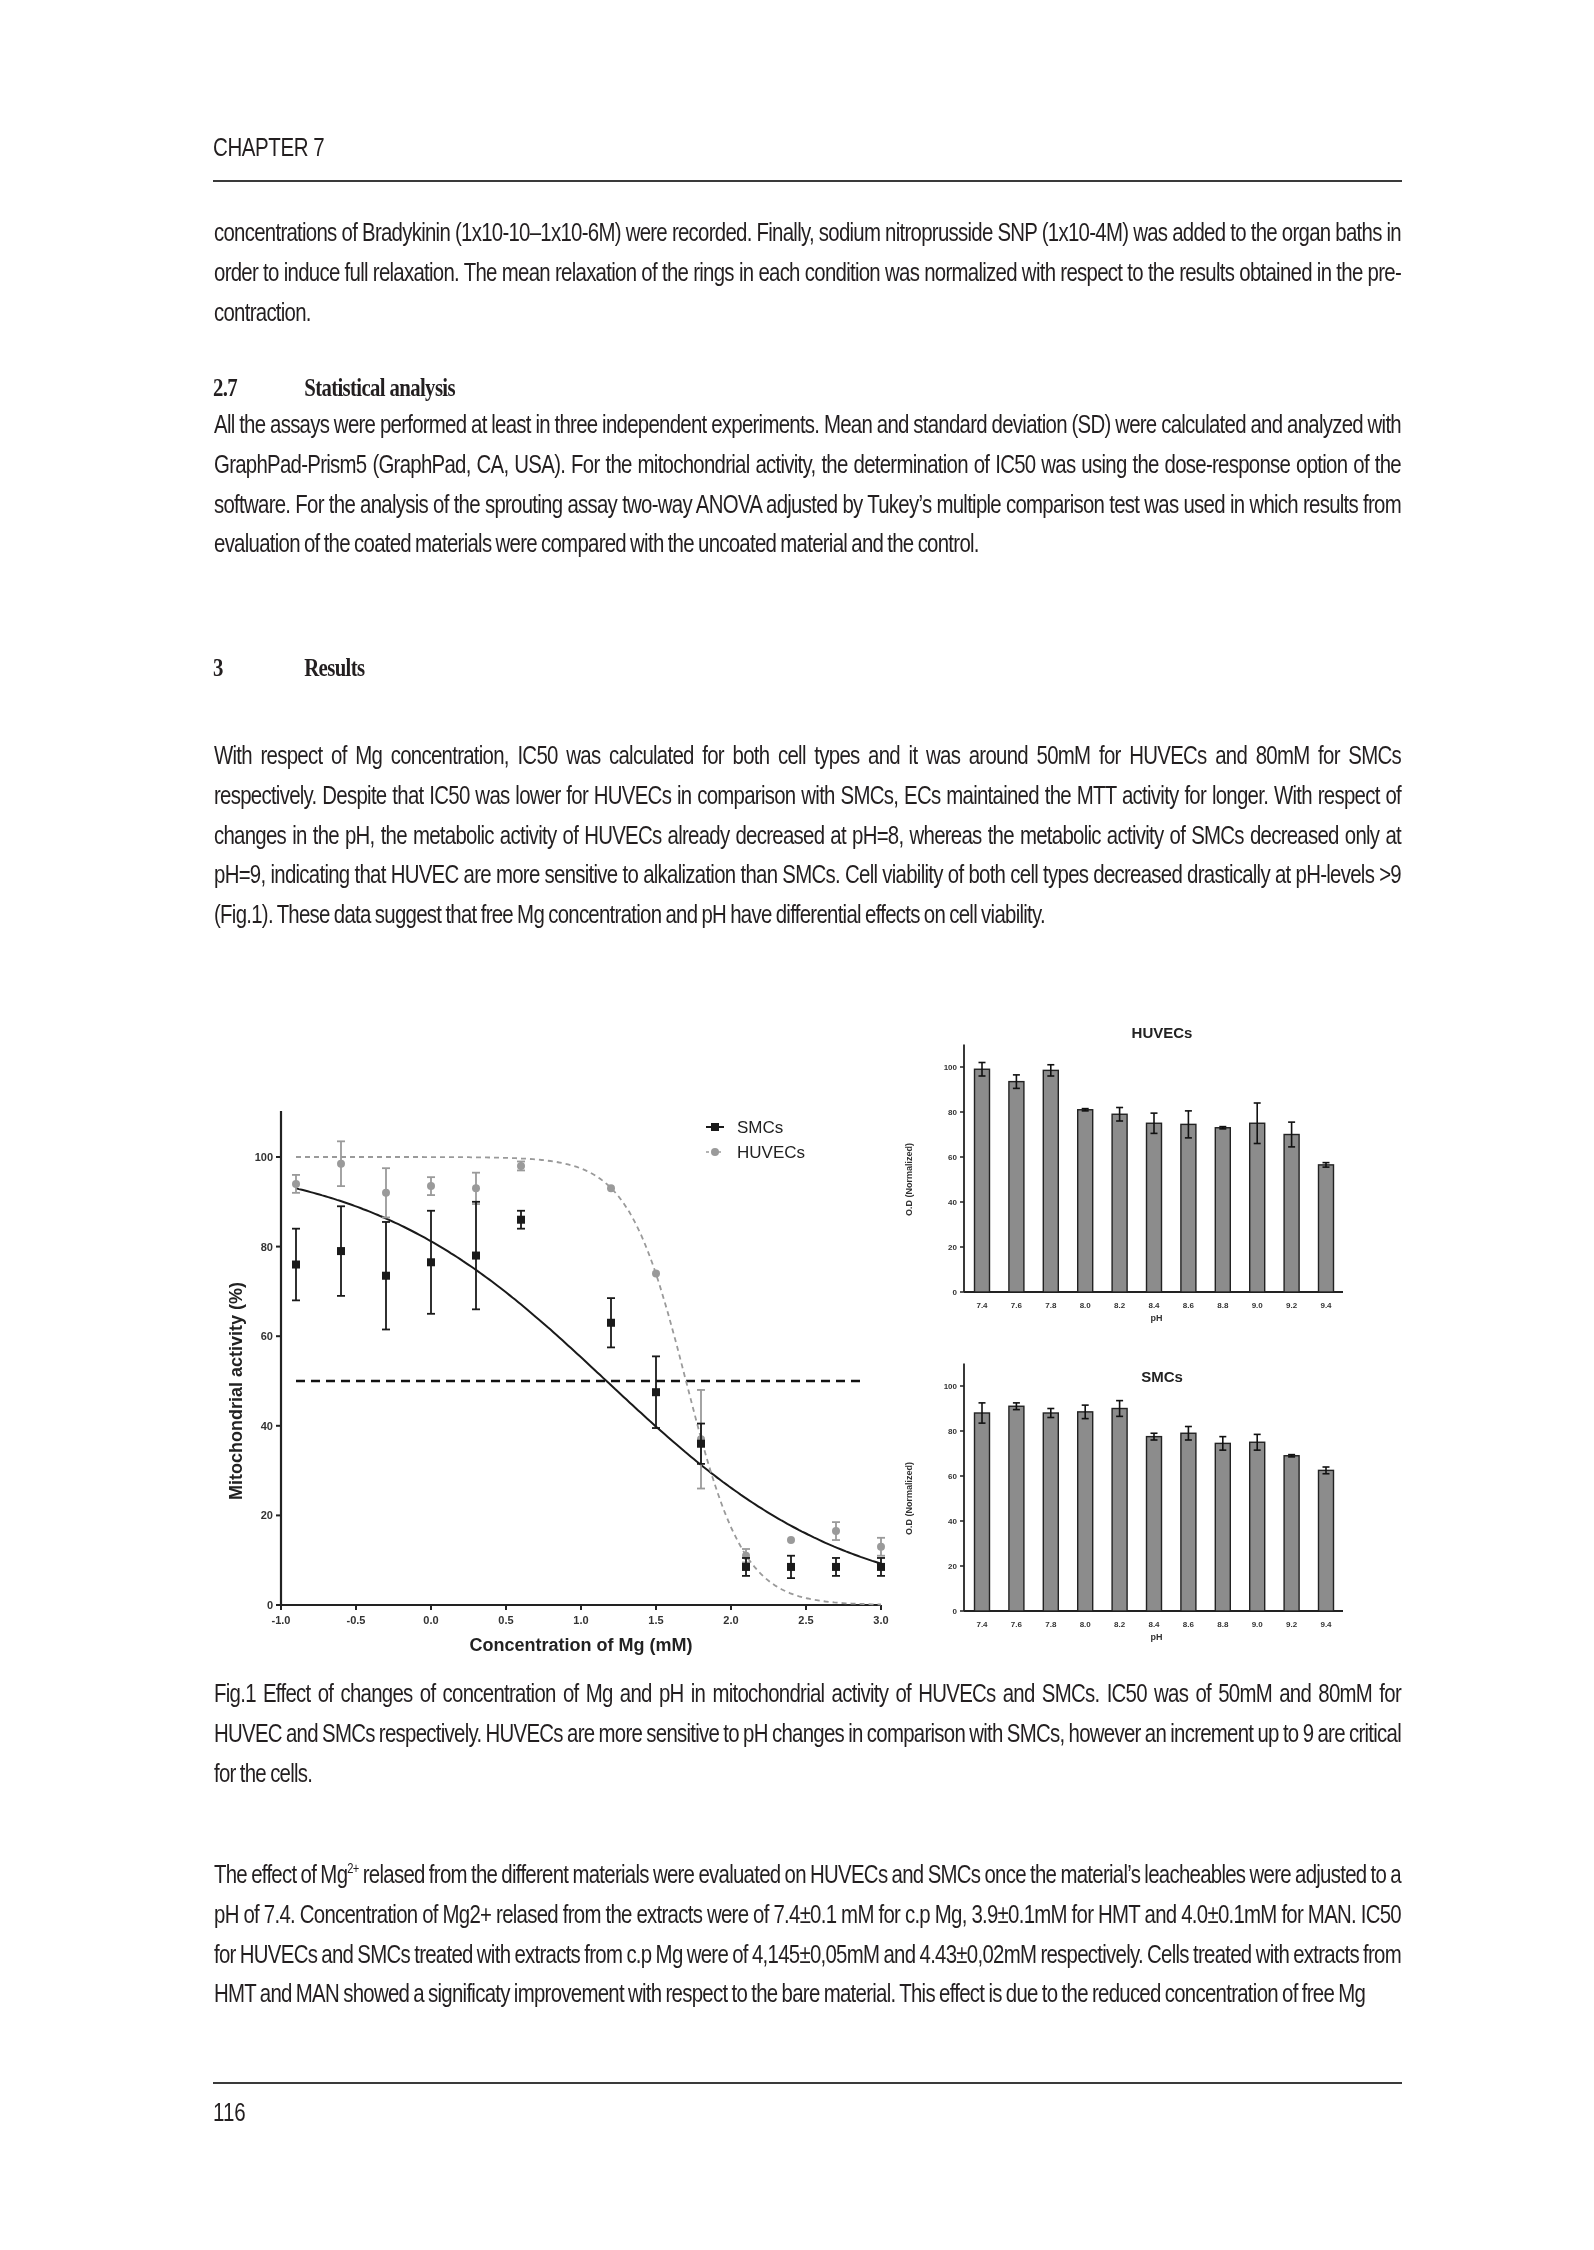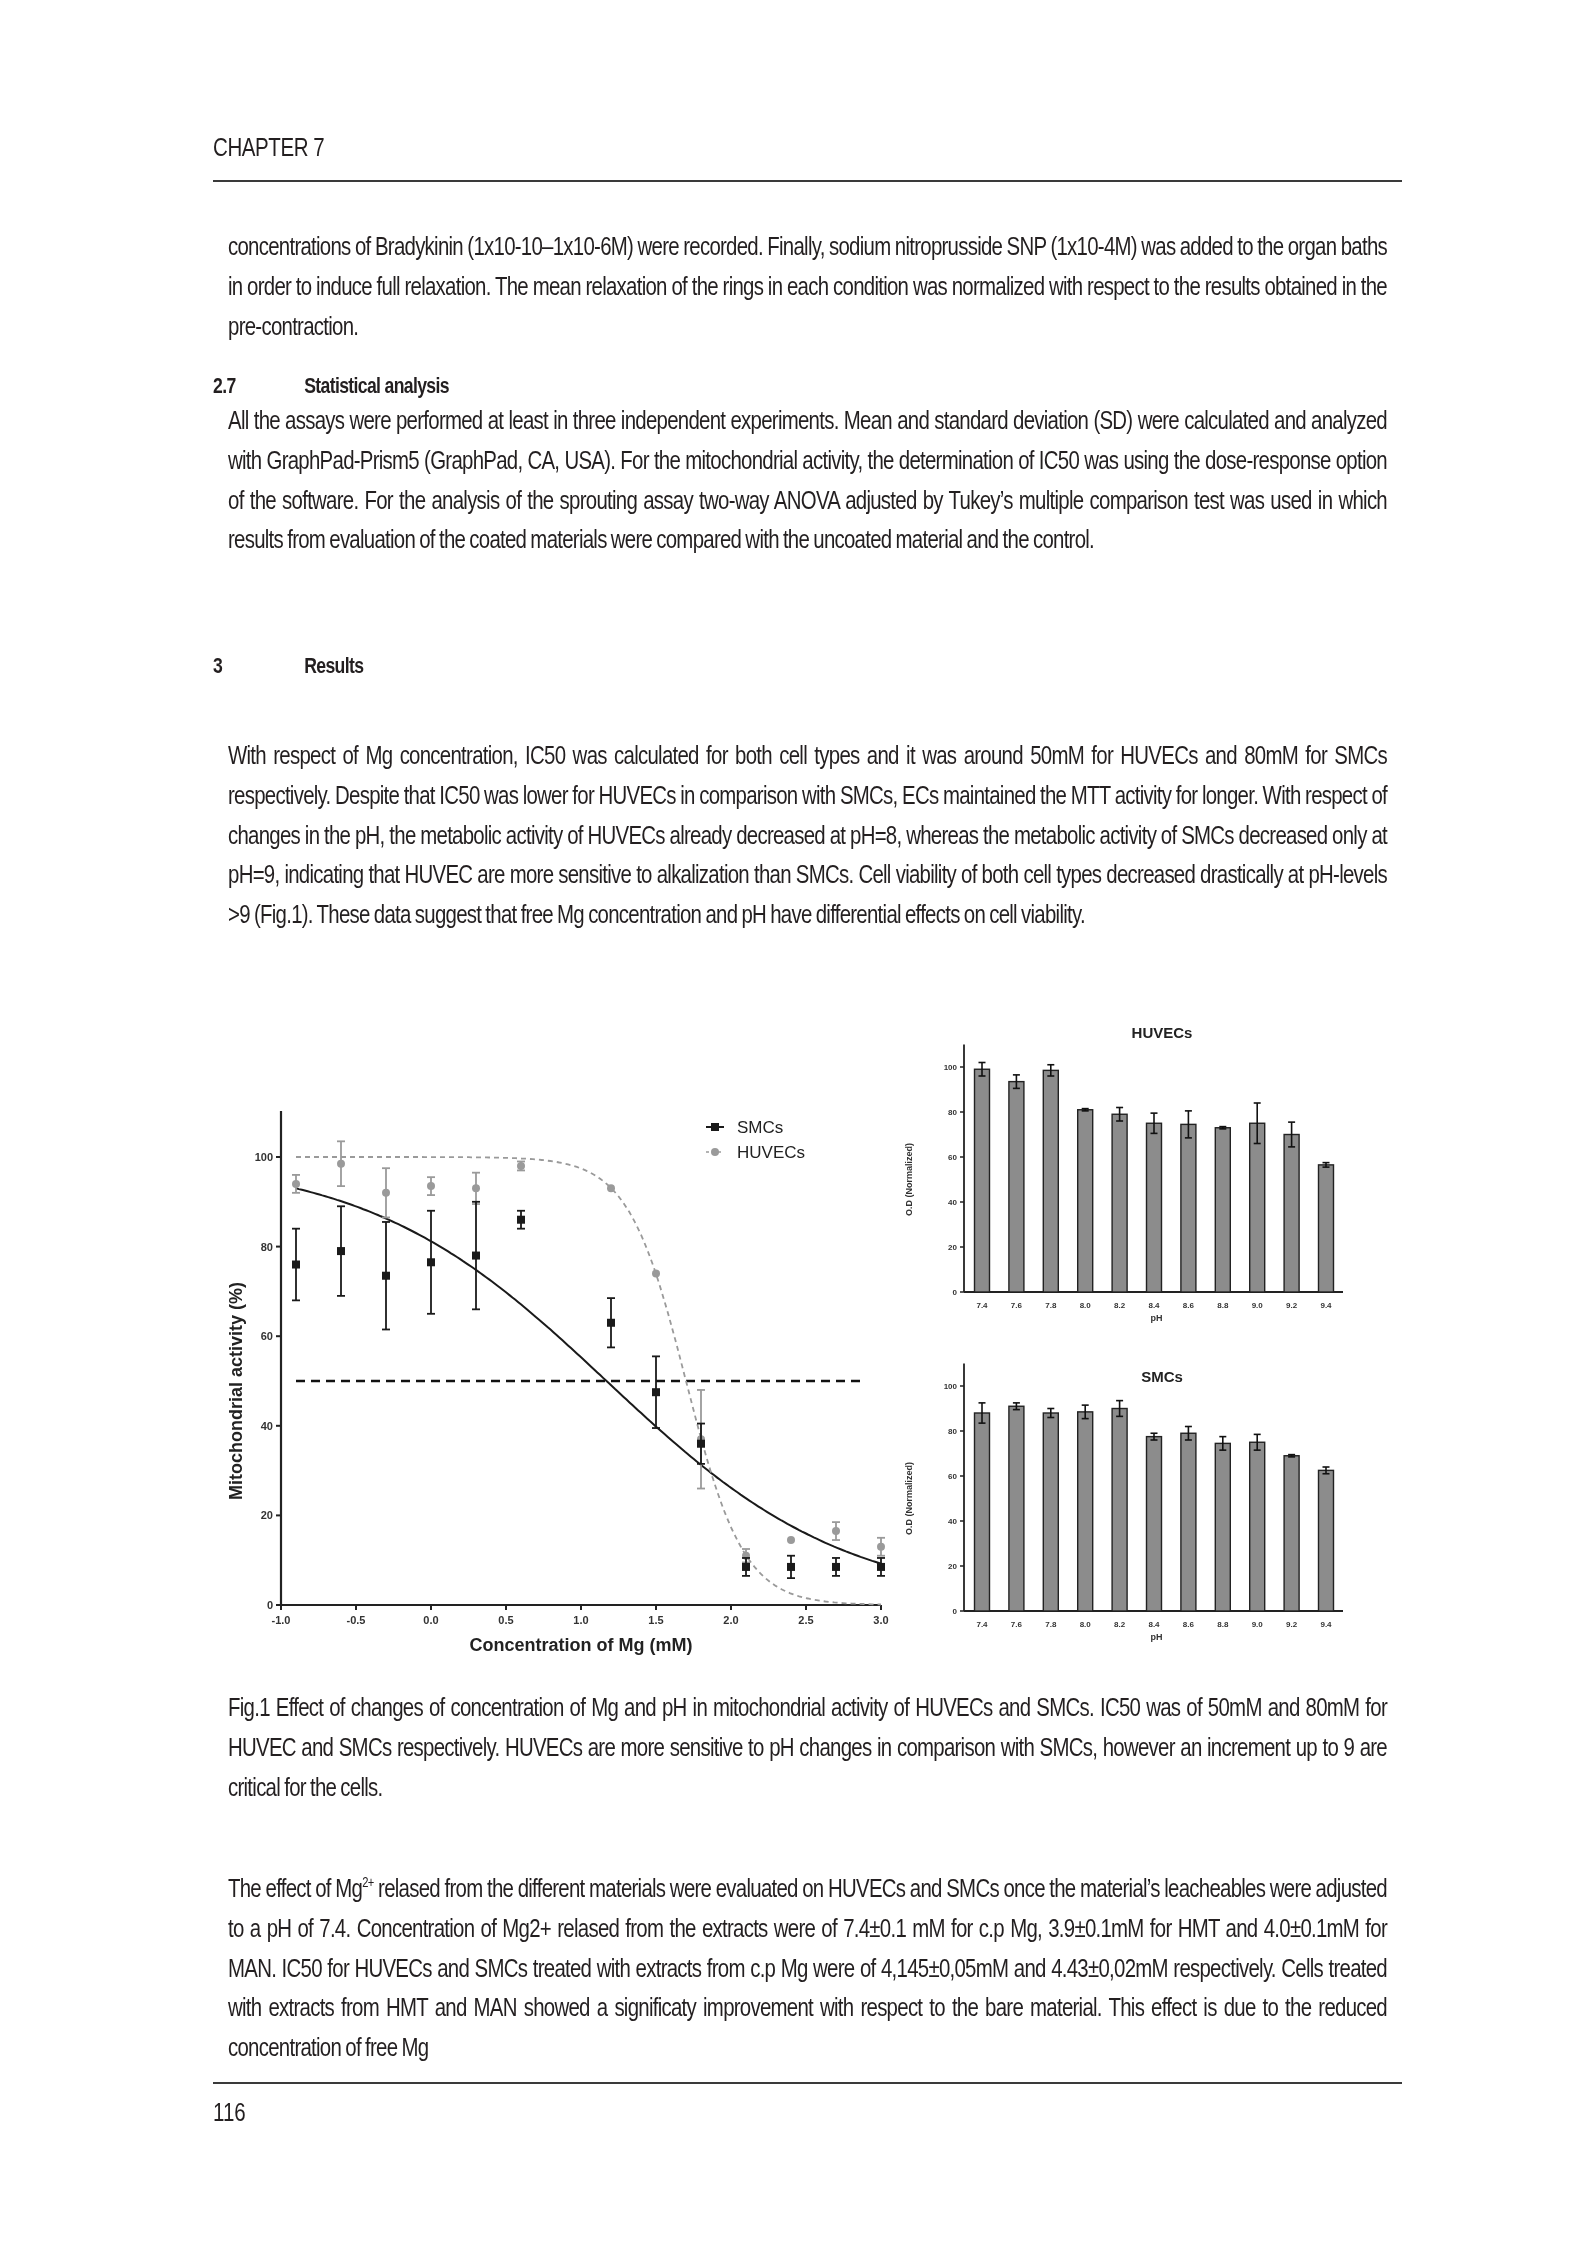--- a/index.html
+++ b/index.html
@@ -4,23 +4,23 @@
 <style>
   html, body { margin: 0; padding: 0; background: #ffffff; }
   body { width: 1594px; height: 2250px; position: relative; overflow: hidden;
          font-family: "Liberation Sans Narrow", "Liberation Sans", sans-serif; color: #231f20; }
   .page-text { font-family: "Liberation Sans", sans-serif; font-stretch: condensed; }
   .running-head { position: absolute; left: 213px; top: 133px; font-size: 25px; letter-spacing: -0.5px;
                   transform: scaleX(0.82); transform-origin: left top; }
   .rule { position: absolute; left: 213px; width: 1189px; height: 2px; background: #3a3a3a; }
   .block { position: absolute; left: 213px; width: 1189px; }
   .para { font-size: 25.5px; line-height: 39.8px; text-align: justify; text-align-last: left;
-          letter-spacing: -0.9px; word-spacing: -1px; margin: 15px; }
+          letter-spacing: -0.9px; word-spacing: -1px; margin: 1px; }
   .narrow { display: block; transform: scaleX(0.80); transform-origin: left top; width: 125%; }
-  .heading { font-size: 22px; font-weight: bold; display: flex; letter-spacing: -0.8px; margin: 0; }
+  .heading { font-size: 26px; font-weight: bold; display: flex; letter-spacing: -0.8px; margin: 0; font-family: Liberation Serif, serif; }
   .heading .num { width: 114px; display: inline-block; }
   .heading-inner { transform: scaleX(0.80); transform-origin: left top; display: flex; width: 125%; }
   .footer-num { position: absolute; left: 213px; top: 2098px; font-size: 25px;
                 transform: scaleX(0.82); transform-origin: left top; }
   sup { font-size: 14px; line-height: 0; vertical-align: 10px; }
   svg text { font-family: "Liberation Sans", sans-serif; }
   #figure { position: absolute; left: 0; top: 0; width: 1594px; height: 2250px; pointer-events: none; }
 </style>
 </head>
 <body>

